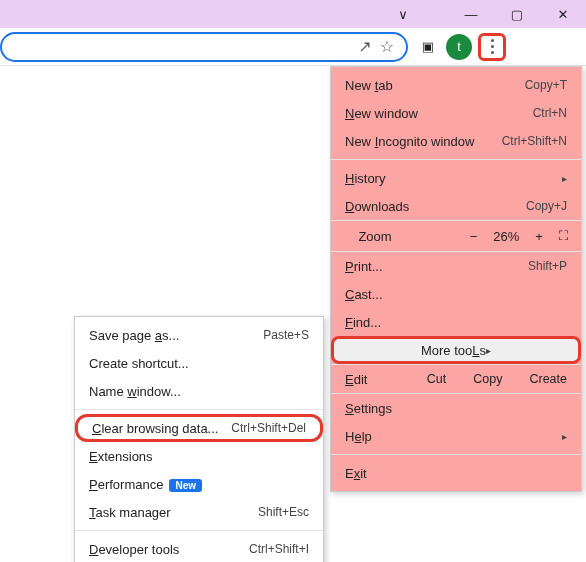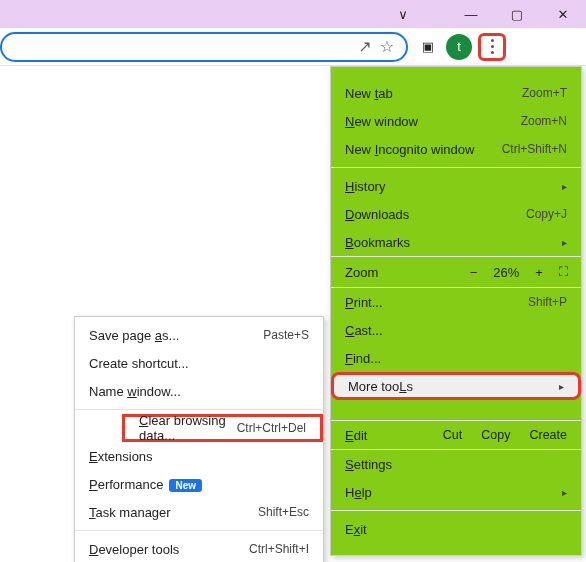--- a/index.html
+++ b/index.html
@@ -10,39 +10,39 @@
   .addr-row { height: 38px; display: flex; align-items: center; padding: 4px 8px 4px 0; gap: 8px; border-bottom: 1px solid #e6e6e6; }
   .omnibox { flex: 0 0 auto; height: 30px; width: 408px; border: 2px solid #1a73e8; border-radius: 16px; display: flex; align-items: center; justify-content: flex-end; padding: 0 8px; background: #fff; }
   .omni-ic { width: 22px; height: 22px; display: flex; align-items: center; justify-content: center; color: #555; font-size: 16px; }
   .actions { display: flex; align-items: center; gap: 6px; }
   .sq-ic { width: 24px; height: 24px; display:flex; align-items:center; justify-content:center; }
   .avatar { width: 26px; height: 26px; border-radius: 50%; background: #1b8a3e; color: #fff; display:flex; align-items:center; justify-content:center; font-size: 13px; font-weight: 500; }
   .more-btn { width: 28px; height: 28px; border-radius: 6px; border: 3px solid #e5392e; display:flex; align-items:center; justify-content:center; }
   .dots { display:flex; flex-direction:column; gap:3px; }
   .dots span { width: 3px; height: 3px; background:#555; border-radius:50%; display:block; }
 
-  .main-menu { position: absolute; top: 66px; right: 4px; width: 252px; background:#84cc16; border:1px solid #ccc; box-shadow: 2px 2px 6px rgba(0,0,0,.2); padding: 12px 0; }
+  .main-menu { position: absolute; top: 66px; right: 4px; width: 252px; background:#fca5a5; border:1px solid #ccc; box-shadow: 2px 2px 6px rgba(0,0,0,.2); padding: 4px 0; }
   .mi { display:flex; align-items:center; justify-content:space-between; height: 28px; padding: 0 14px; }
   .mi .lbl u { text-decoration: underline; }
   .mi .sc { color:#444; font-size: 12px; }
   .mi.arrow::after { content: "▸"; font-size: 10px; color:#444; }
   .sep { height: 1px; background:#e3e3e3; margin: 4px 0; }
-  .zoom-row { display:flex; align-items:center; height: 32px; padding: 0 14px; border-top:1px solid #e3e3e3; border-bottom:1px solid #e3e3e3; }
+  .zoom-row { display:flex; align-items:center; height: 32px; padding: 0 14px; border-top:1px solid #e3e3e3; border-bottom:1px solid #e3e3e3;text-align:center; }
   .zoom-row .zlabel { flex: 0 0 60px; }
   .zoom-row .zctl { flex:1; display:flex; justify-content:flex-end; align-items:center; gap:16px; }
-  .edit-row { display:flex; align-items:center; height: 30px; padding: 0 14px; border-top:1px solid #e3e3e3; border-bottom:1px solid #e3e3e3; gap: 14px; margin-top: 20px; }
+  .edit-row { display:flex; align-items:center; height: 30px; padding: 0 14px; border-top:1px solid #e3e3e3; border-bottom:1px solid #e3e3e3; gap: 14px; }
   .edit-row .elabel { flex: 0 0 56px; }
-  .edit-row .ebtns { flex:1; display:flex; justify-content:flex-end; gap:19px; font-size:12.5px; }
-  .hl { background:#efefef; border: 3px solid #e5392e; border-radius: 8px; }
+  .edit-row .ebtns { flex:1; display:flex; justify-content:flex-end; gap:27px; font-size:12.5px; }
+  .hl { background:#efefef; border: 3px solid #e5392e; border-radius: 8px; justify-content: center; }
   .hl .lbl { padding-left: 0; }
 
   .sub-menu { position: absolute; top: 316px; left: 74px; width: 250px; background:#fff; border:1px solid #ccc; box-shadow: 2px 2px 6px rgba(0,0,0,.2); padding: 4px 0; }
   .smi { display:flex; align-items:center; justify-content:space-between; height: 28px; padding: 0 14px; }
   .smi .sc { color:#444; font-size: 12px; }
-  .smi.hl2 { border: 3px solid #e5392e; border-radius: 0; margin-left: 47px; }
+  .smi.hl2 { border: 3px solid #e5392e; border-radius: 12px; }
   .new-badge { background:#1a73e8; color:#fff; font-size: 10px; font-weight:600; padding: 1px 6px; border-radius: 3px; margin-left: 6px; }
   .full-ic { font-size: 13px; letter-spacing: -1px; }
 </style>
 </head>
 <body>
 
 <div class="titlebar">
   <div class="tb-btn tb-v">∨</div>
   <div class="tb-btn">—</div>
   <div class="tb-btn">▢</div>
@@ -63,40 +63,37 @@
           <span></span>
           <span></span>
         </div>
     </div>
   </div>
 </div>
 
 <div class="main-menu">
   <div class="mi">
     <span class="lbl">New <u>t</u>ab</span>
-    <span class="sc">Zoom+T</span>
+    <span class="sc">Copy+T</span>
   </div>
   <div class="mi">
     <span class="lbl"><u>N</u>ew window</span>
-    <span class="sc">Zoom+N</span>
+    <span class="sc">Ctrl+N</span>
   </div>
   <div class="mi">
     <span class="lbl">New <u>I</u>ncognito window</span>
     <span class="sc">Ctrl+Shift+N</span>
   </div>
   <div class="sep"></div>
   <div class="mi arrow">
     <span class="lbl"><u>H</u>istory</span>
   </div>
   <div class="mi">
     <span class="lbl"><u>D</u>ownloads</span>
     <span class="sc">Copy+J</span>
-  </div>
-  <div class="mi arrow">
-    <span class="lbl"><u>B</u>ookmarks</span>
   </div>
   <div class="zoom-row">
     <span class="zlabel">Zoom</span>
     <div class="zctl">
       <span>−</span>
       <span>26%</span>
       <span>+</span>
       <span class="full-ic">⛶</span>
     </div>
   </div>
@@ -140,21 +137,21 @@
   </div>
   <div class="smi">
     <span class="lbl">Create shortcut...</span>
   </div>
   <div class="smi">
     <span class="lbl">Name <u>w</u>indow...</span>
   </div>
   <div class="sep"></div>
   <div class="smi hl2">
     <span class="lbl"><u>C</u>lear browsing data...</span>
-    <span class="sc">Ctrl+Ctrl+Del</span>
+    <span class="sc">Ctrl+Shift+Del</span>
   </div>
   <div class="smi">
     <span class="lbl"><u>E</u>xtensions</span>
   </div>
   <div class="smi">
     <span class="lbl"><u>P</u>erformance<span class="new-badge">New</span></span>
   </div>
   <div class="smi">
     <span class="lbl"><u>T</u>ask manager</span>
     <span class="sc">Shift+Esc</span>

